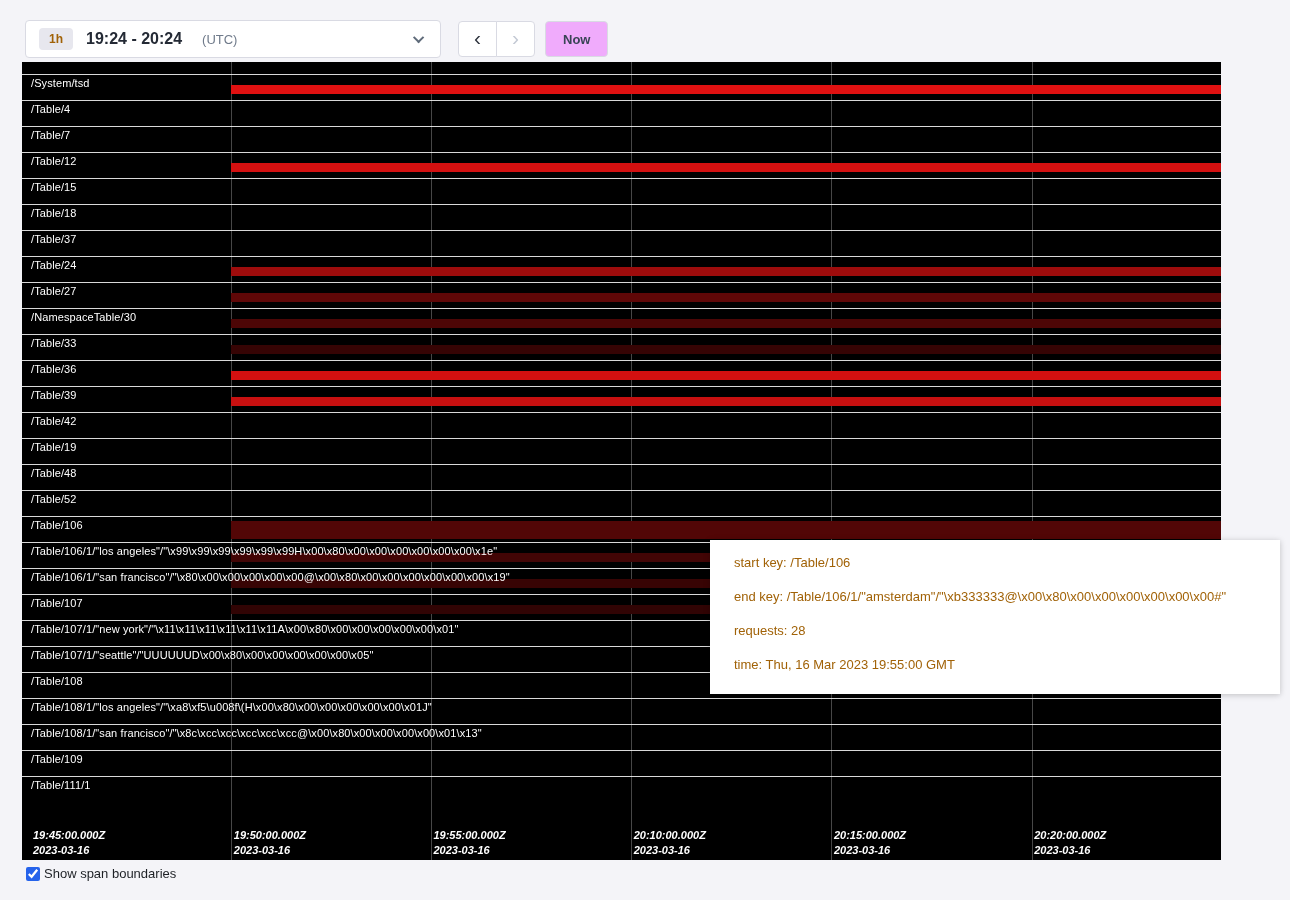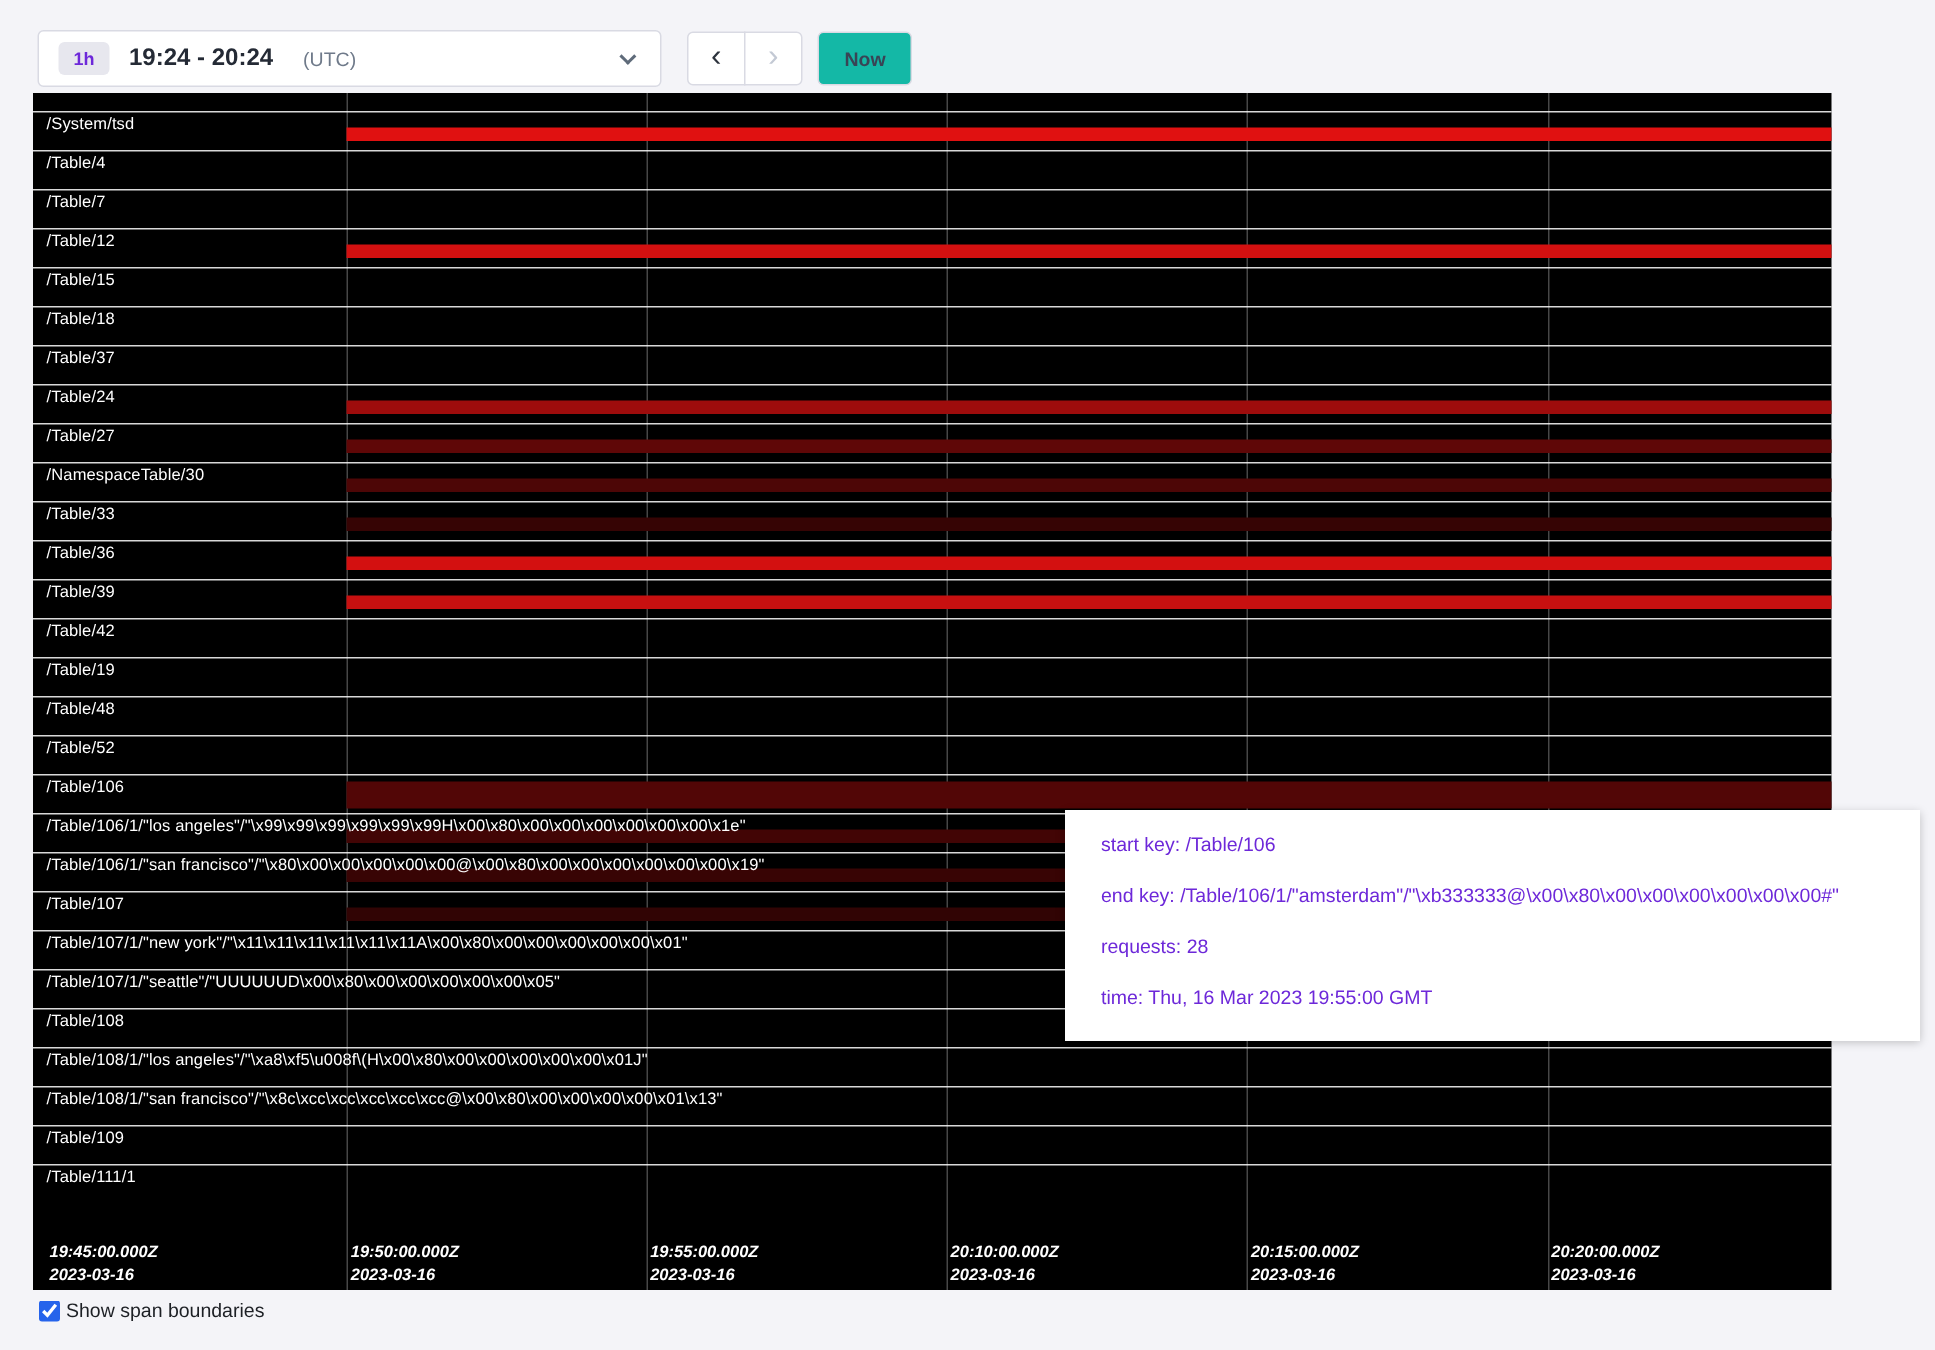--- a/index.html
+++ b/index.html
@@ -13,40 +13,40 @@
 
   
   .toolbar { position:absolute; top:20px; left:25px; display:flex; align-items:center; }
   .time-select {
     width:416px; height:38px; background:#fff;
     border:1px solid #d9dae3; border-radius:4px;
     display:flex; align-items:center; padding:0 16px 0 13px; cursor:pointer;
   }
   .duration-pill {
     background:#e7e7ee; border-radius:4px; padding:4px 10px;
-    font-size:12px; font-weight:700; color:#6d28d9;
+    font-size:12px; font-weight:700; color:#a16207;
   }
   .time-range { margin-left:13px; font-size:16px; font-weight:700; color:#242a35; }
   .tz { margin-left:20px; font-size:13px; font-weight:400; color:#6f7a8a; }
   .chev-down {
     margin-left:auto; width:8px; height:8px;
     border-left:2px solid #5f6b7a; border-bottom:2px solid #5f6b7a;
     transform:rotate(-45deg) translateY(-2px);
   }
   .nav-group { display:flex; margin-left:17px; height:36px; }
   .nav-btn {
     width:39px; height:36px; background:#fff; border:1px solid #d9dae3;
     display:flex; align-items:center; justify-content:center;
     font-size:21px; line-height:1; color:#2d333d; cursor:pointer;
     font-family:inherit; padding-bottom:3px;
   }
   .nav-btn.prev { border-radius:4px 0 0 4px; }
   .nav-btn.next { border-radius:0 4px 4px 0; margin-left:-1px; color:#c3c9d4; }
   .now-btn {
-    margin-left:10px; height:36px; padding:1px 17px; background:#14b8a6;
+    margin-left:10px; height:36px; padding:1px 17px; background:#f0abfc;
     border:1px solid #d9dae3; border-radius:4px;
     font-size:13px; font-weight:700; color:#394455; cursor:pointer; font-family:inherit;
   }
 
   
   .canvas {
     position:absolute; left:22px; top:62px; width:1199px; height:798px;
     background:#000;
   }
   .gridline { position:absolute; top:0; bottom:0; width:1px; background:rgba(255,255,255,0.28); }
@@ -63,21 +63,21 @@
     position:absolute; top:4px; padding-left:2px;
     color:#fff; font-size:11px; font-weight:700; line-height:15px; white-space:nowrap;font-style:italic;
   }
 
   
   .tooltip {
     position:absolute; left:710px; top:540px; width:570px; z-index:5;
     background:#fff; box-shadow:0 1px 6px rgba(0,0,0,0.22);
     padding:15px 24px 3px;
   }
-  .tooltip p { font-size:13px; color:#6d28d9; line-height:16px; margin:0 0 18px; white-space:nowrap; overflow:hidden; }
+  .tooltip p { font-size:13px; color:#a16207; line-height:16px; margin:0 0 18px; white-space:nowrap; overflow:hidden; }
 
   
   .footer {
     position:absolute; left:26px; top:866px;
     display:flex; align-items:flex-start; font-size:13px; color:#1d2025;
   }
   .footer input { width:14px; height:14px; margin:1px 4px 0 0; accent-color:#2563eb; cursor:pointer; }
 </style>
 </head>
 <body>

